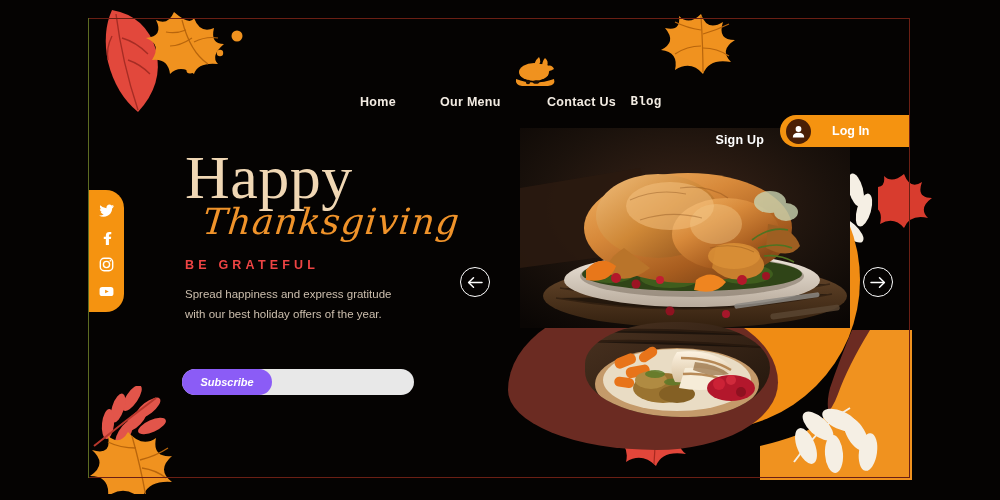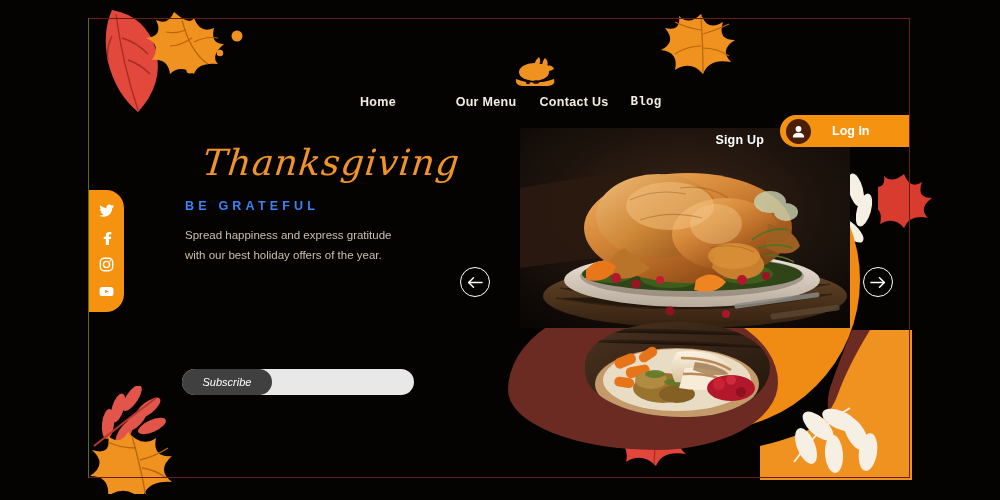--- a/index.html
+++ b/index.html
@@ -57,22 +57,22 @@
   .nav-link {
     color: #f3ece3;
     font-size: 12.5px;
     font-weight: 700;
     letter-spacing: 0.3px;
     text-decoration: none;
     padding: 6px 0;
     cursor: pointer;
   }
   .nav-link:nth-child(1) { width: 80px; text-align: left; }
-  .nav-link:nth-child(2) { width: 92px; text-align: center; }
-  .nav-link:nth-child(3) { width: 84px; text-align: center; }
+  .nav-link:nth-child(2) { width: 92px; text-align: left; }
+  .nav-link:nth-child(3) { width: 84px; text-align: right; }
   .nav-link:nth-child(4) { width: 60px; text-align: center; font-family: Liberation Mono, monospace; }
 
   .nav-right {
     margin-left: auto;
     display: flex; align-items: flex-end;
   }
   .signup {
     color: #ffffff;
     font-size: 12.5px;
     font-weight: 700;
@@ -143,21 +143,21 @@
     color: #f0932a;
     font-weight: 400;
     letter-spacing: 1px;
     margin-top: -6px;
     margin-left: 18px;
     transform: skewX(-6deg);
     transform-origin: left center;
   }
   .h-sub {
     margin-top: 16px;
-    color: #3b82f6;
+    color: #ef4444;
     font-size: 12.5px;
     font-weight: 700;
     letter-spacing: 4.2px;
   }
   .h-para {
     margin-top: 12px;
     color: #cdbfae;
     font-size: 11.5px;
     line-height: 1.75;
     max-width: 225px;
@@ -171,24 +171,24 @@
     background: #e8e8e8;
     border-radius: 13px;
     display: flex; align-items: center;
     z-index: 18;
   }
   .sub-btn {
     height: 26px;
     width: 90px;
     border: none;
     border-radius: 13px;
-    background: #404040;
+    background: #8b5cf6;
     color: #ffffff;
     font-size: 11px;
-    font-weight: 400;
+    font-weight: 700;
     font-style: italic;
     cursor: pointer;
     flex: 0 0 auto;
   }
   .sub-input {
     flex: 1 1 auto;
     height: 26px;
     border: none;
     background: transparent;
     outline: none;
@@ -618,20 +618,21 @@
     </span>
     <span class="social-ico">
       <svg width="15" height="15" viewBox="0 0 16 16">
         <rect x="0.6" y="3.2" width="14.8" height="9.6" rx="2.8" fill="#ffffff"></rect>
         <path d="M6.5 6.1 L10.4 8 L6.5 9.9 Z" fill="#f59310"></path>
       </svg>
     </span>
   </div>
 
   <div class="hero">
+    <div class="h-happy">Happy</div>
     <div class="h-thanks">Thanksgiving</div>
     <div class="h-sub">BE GRATEFUL</div>
     <p class="h-para">Spread happiness and express gratitude with our best holiday offers of the year.</p>
   </div>
 
   <div class="subscribe-wrap">
     <button class="sub-btn">Subscribe</button>
   </div>
 
   <div class="arrow arrow-prev">

